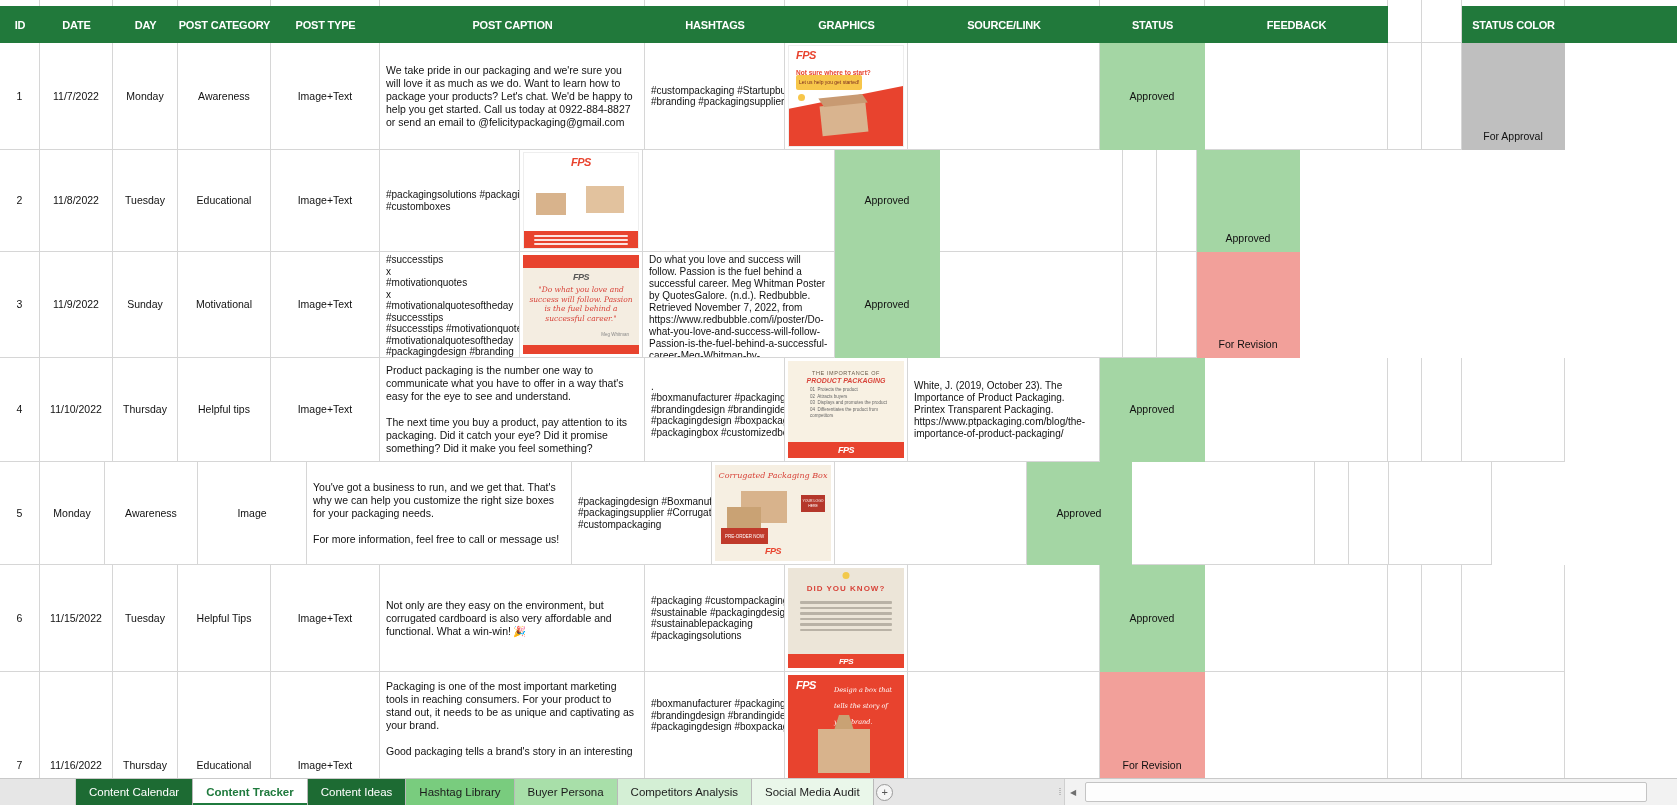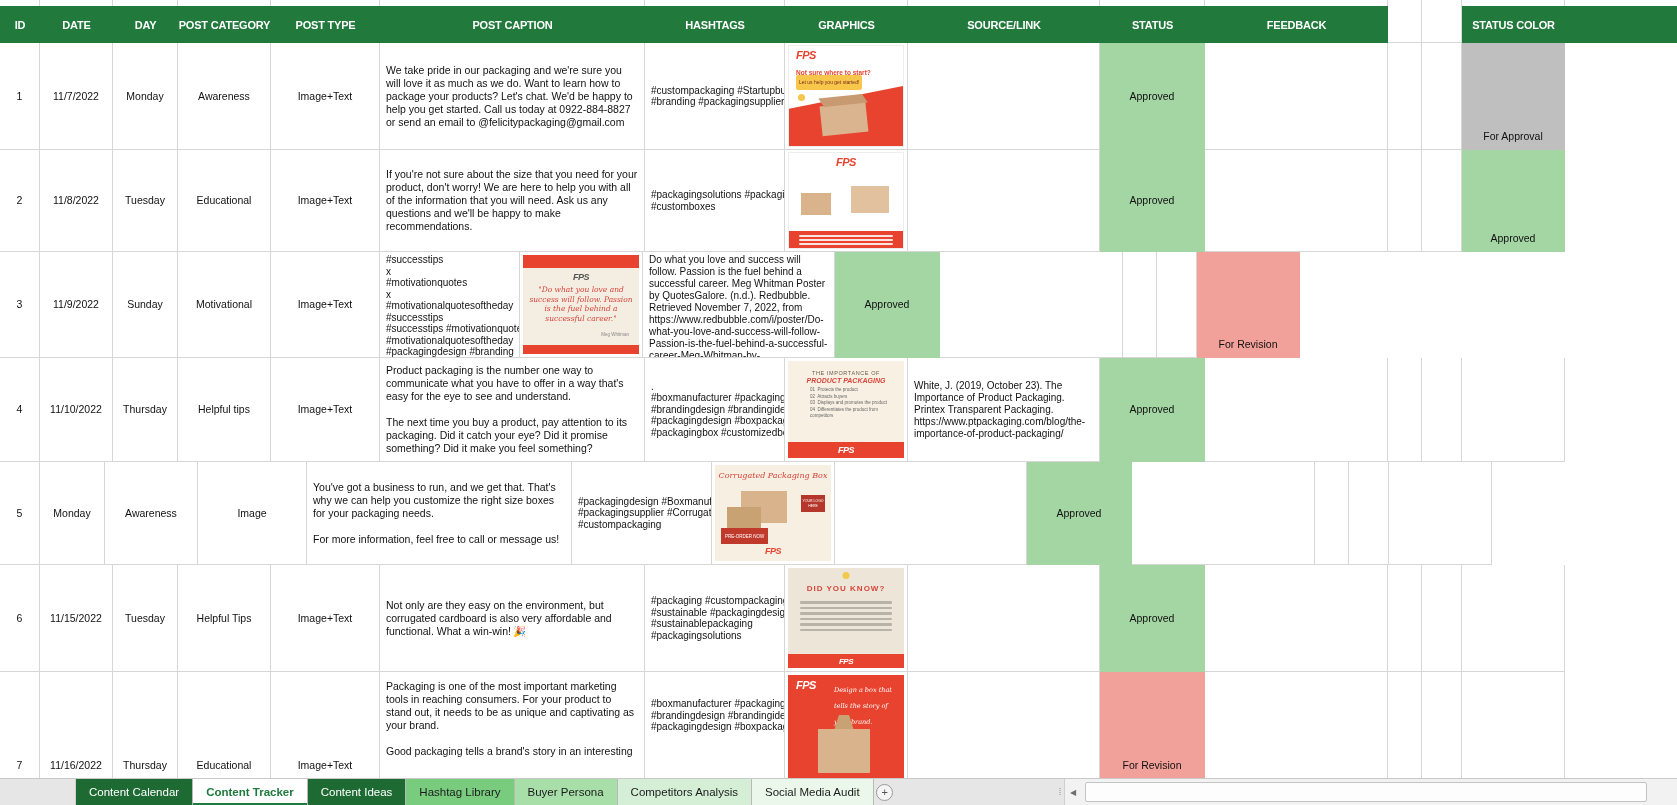--- a/index.html
+++ b/index.html
@@ -180,21 +180,20 @@
     <div class="cell c-sc sc-cell" data-fill="gray">For Approval</div>
     <div class="cell c-extra"></div>
   </div>
 
   <div class="row r2">
     <div class="cell c-id ctr">2</div>
     <div class="cell c-date ctr">11/8/2022</div>
     <div class="cell c-day ctr">Tuesday</div>
     <div class="cell c-cat ctr">Educational</div>
     <div class="cell c-type ctr">Image+Text</div>
-    <div class="cell c-cap lft pre">If you're not sure about the size that you need for your product, don't worry! We are here to help you with all of the information that you will need. Ask us any questions and we'll be happy to make recommendations.</div>
     <div class="cell c-hash lft nowrap hash-cell">#packagingsolutions #packagingsupplier
 #customboxes</div>
     <div class="cell c-gfx gfx-cell">
       <div class="thumb t2">
         <span class="fps">FPS</span>
         <i class="bx1"></i>
         <i class="bx2"></i>
         <div class="foot">
             <i></i>
             <i></i>

